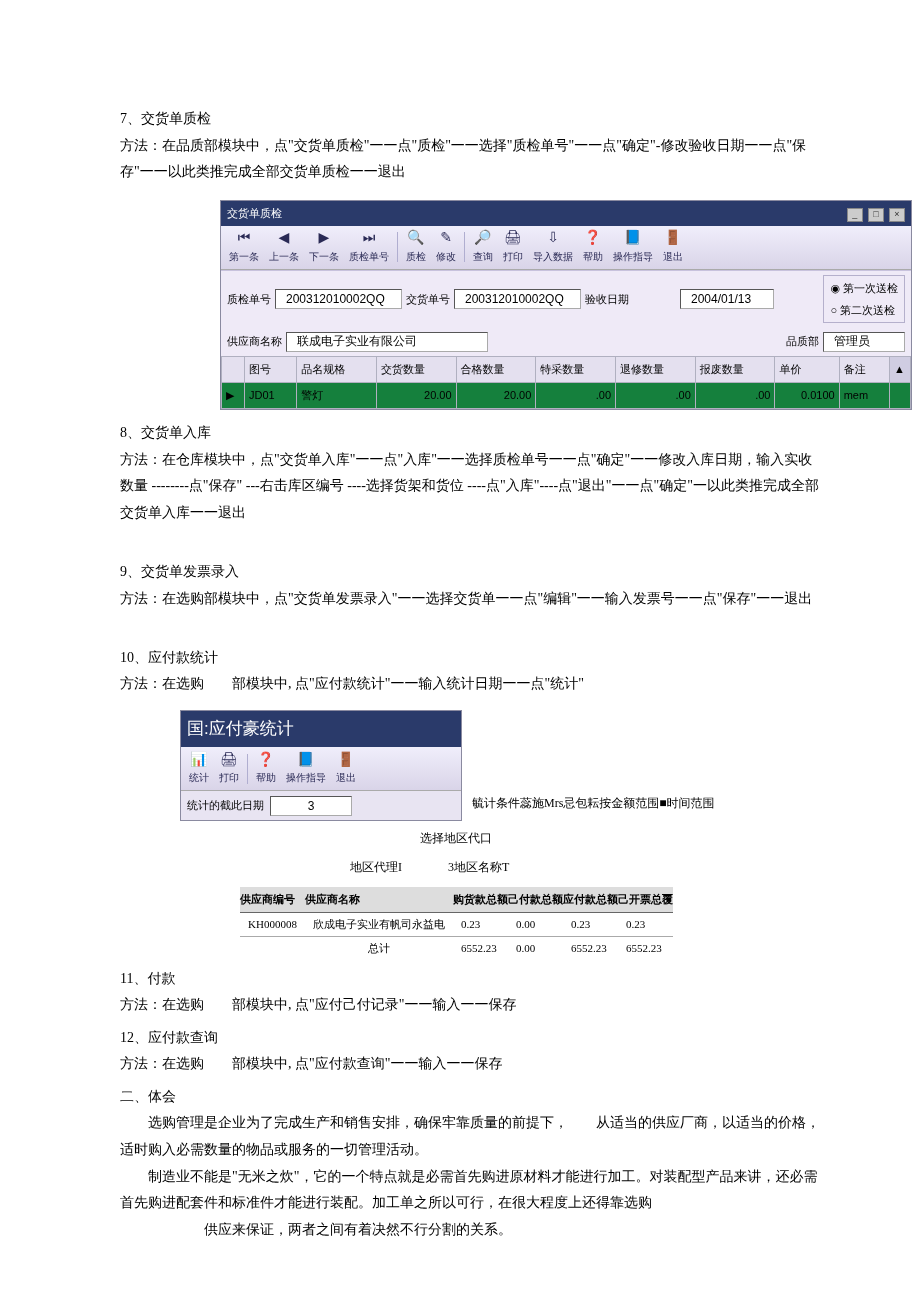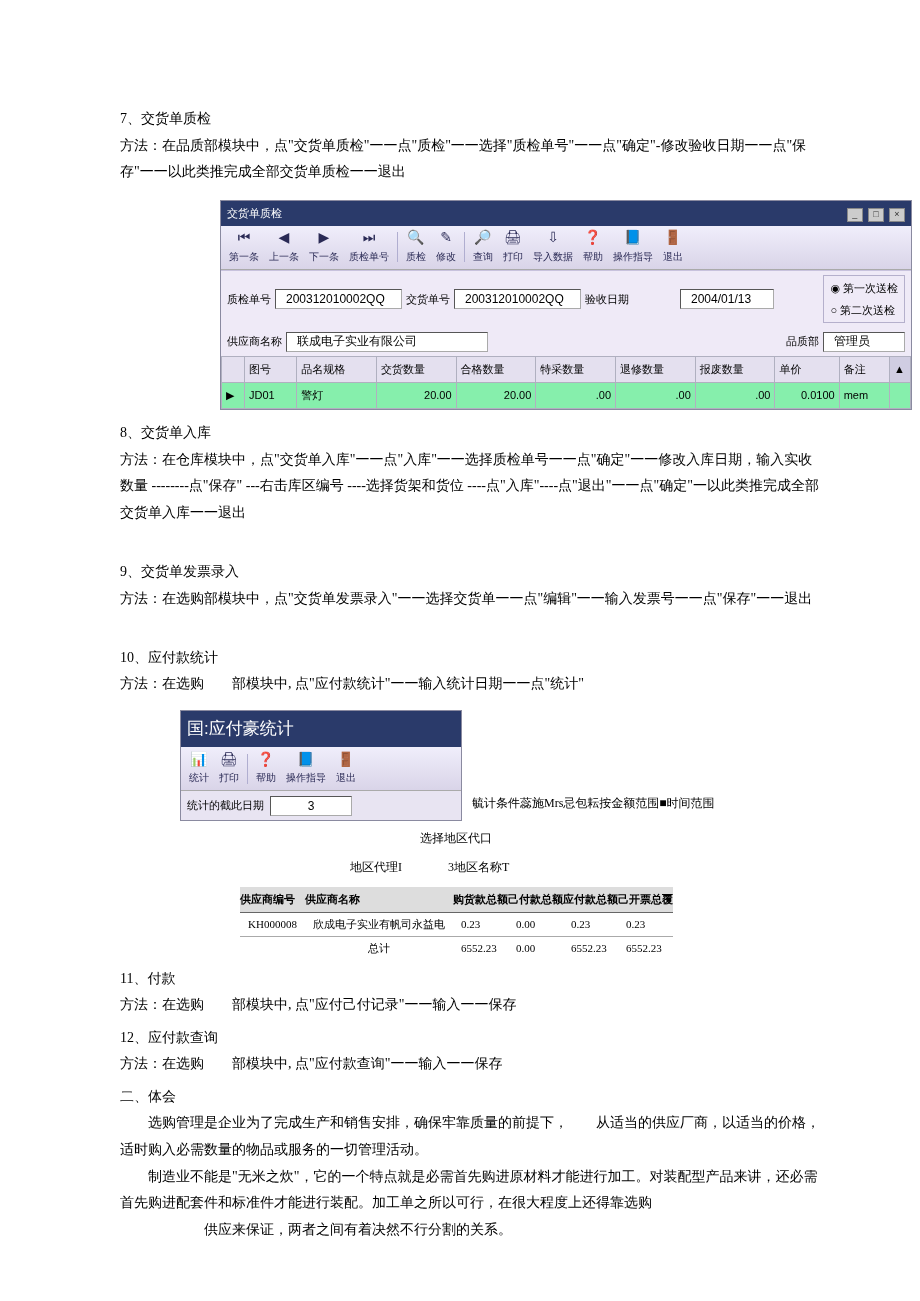--- a/index.html
+++ b/index.html
@@ -92,21 +92,21 @@
     flex-direction: column;
     gap: 1px;
     margin-left: auto;
     font-size: 11px;
   }
   .radio-row { display: flex; align-items: center; gap: 3px; white-space: nowrap; }
   .grid {
     width: 100%;
     border-collapse: collapse;
     font-size: 11px;
-    background: #86efac;
+    background: #15803d;
   }
   .grid th, .grid td {
     border: 1px solid #b0b0c0;
     padding: 2px 4px;
     text-align: left;
   }
   .grid th {
     background: #e4e0ef;
     font-weight: normal;
   }

